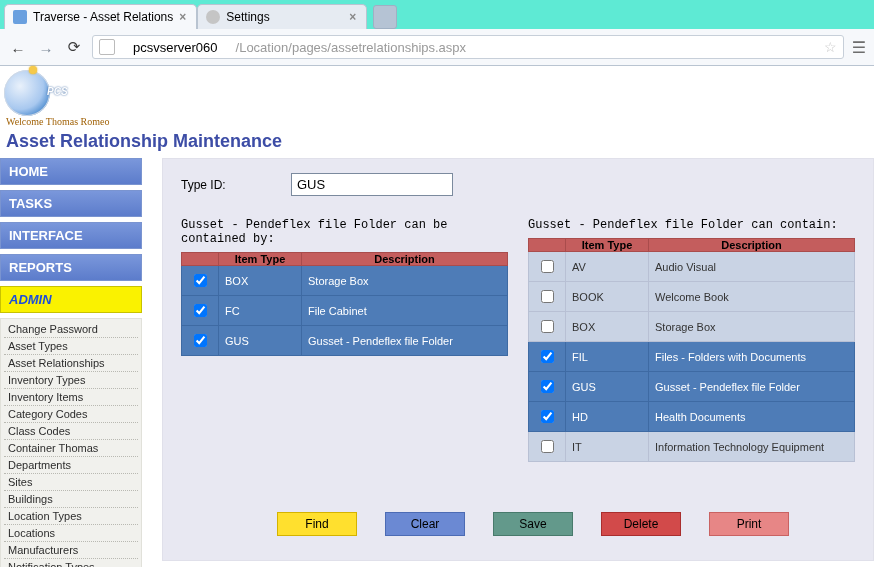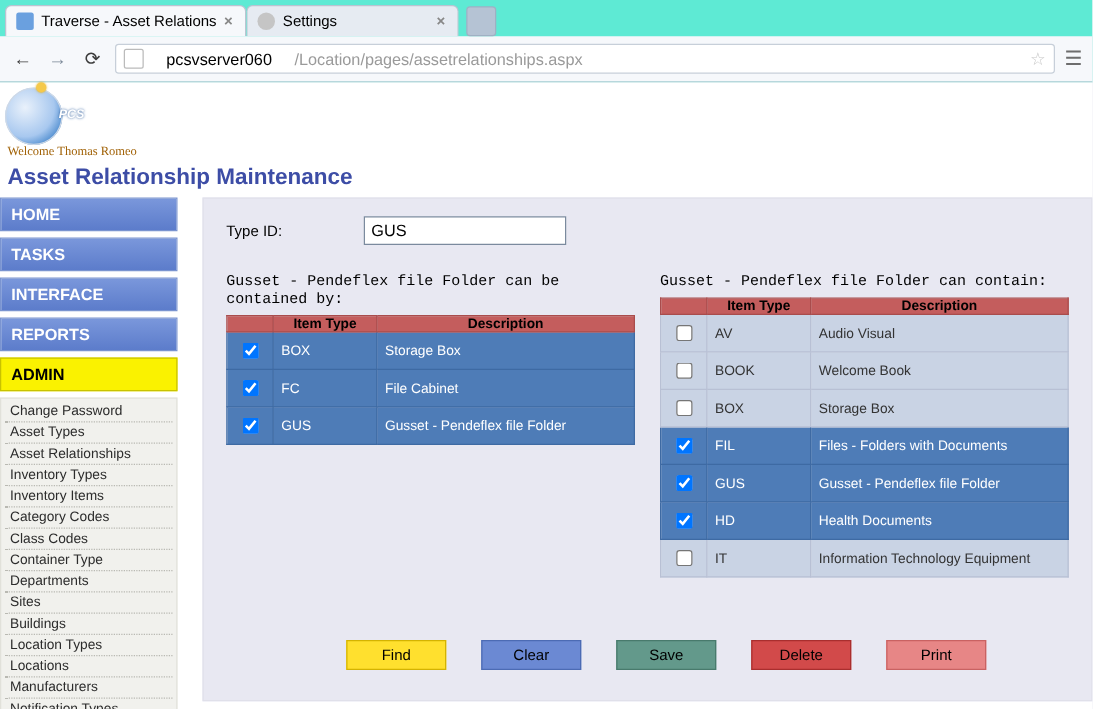--- a/index.html
+++ b/index.html
@@ -40,21 +40,21 @@
                 padding:0 6px 2px 6px; }
   .page-title { font-family:Verdana,Geneva,sans-serif; font-size:18px; font-weight:bold;
                 color:#3d4da6; padding:2px 6px 6px 6px; }
 
   .layout     { display:flex; align-items:flex-start; }
   .nav        { width:142px; }
   .nav-btn-l  { display:block; border:1px solid #7a94d0; background:#6b89d3;
                 background:linear-gradient(#7a97db,#5c7ccb); color:#fff; font-weight:bold;
                 font-size:13px; padding:5px 8px; margin-bottom:5px; cursor:pointer;
                 font-family:Verdana,Geneva,sans-serif; }
-  .nav-btn-l.admin { background:#faf200; color:#000000; border-color:#c8c200; }
+  .nav-btn-l.admin { background:#faf200; color:#1d4ed8; border-color:#c8c200;font-style:italic; }
   .nav-sub    { background:#f1f1ed; border:1px solid #e1e1da; padding:2px 3px 30px 3px; }
   .nav-sub a  { display:block; border-top:1px dotted #b9b9b2; color:#2c2c2c; font-size:11px;
                 padding:2px 4px; text-decoration:none; cursor:pointer;
                 font-family:Verdana,Geneva,sans-serif; }
   .nav-sub a:first-child { border-top:none; }
 
   .workpane   { flex:1; background:#e8e8f2; margin-left:20px; border:1px solid #e0e0ea; padding:14px 18px 24px 18px; }
   .form-row   { display:flex; align-items:center; gap:20px; margin-bottom:6px; }
   .form-row label { width:90px; font-family:Verdana,Geneva,sans-serif; font-size:12px; }
   .form-row input[type=text]{ border:1px solid #7b8a9e; padding:3px 5px; font-size:13px;
@@ -134,21 +134,21 @@
         <div class="nav-btn-l">REPORTS</div>
         <div class="nav-btn-l admin">ADMIN</div>
         <div class="nav-sub">
           <a>Change Password</a>
           <a>Asset Types</a>
           <a>Asset Relationships</a>
           <a>Inventory Types</a>
           <a>Inventory Items</a>
           <a>Category Codes</a>
           <a>Class Codes</a>
-          <a>Container Type</a>
+          <a>Container Thomas</a>
           <a>Departments</a>
           <a>Sites</a>
           <a>Buildings</a>
           <a>Location Types</a>
           <a>Locations</a>
           <a>Manufacturers</a>
           <a>Notification Types</a>
         </div>
       </div>
 

